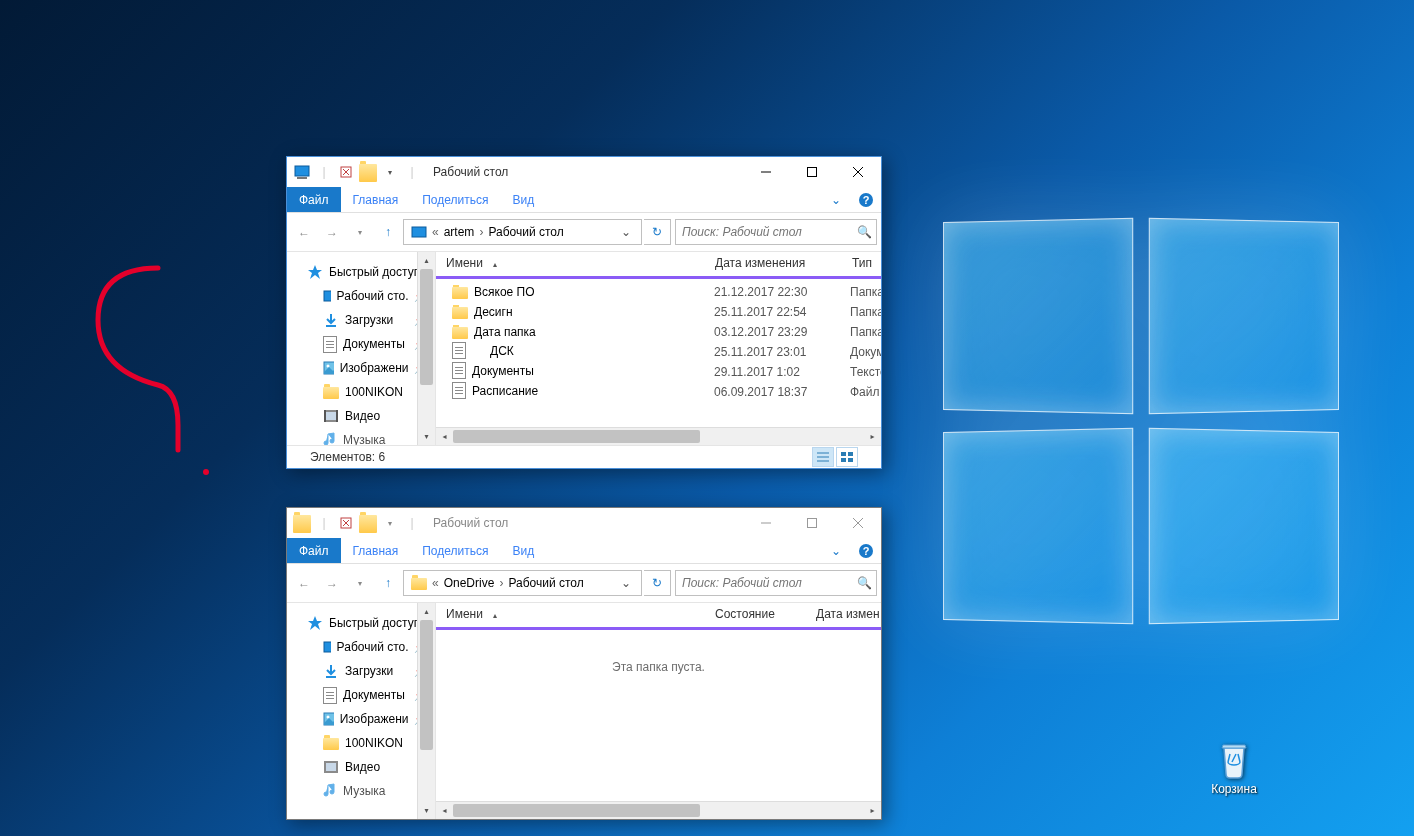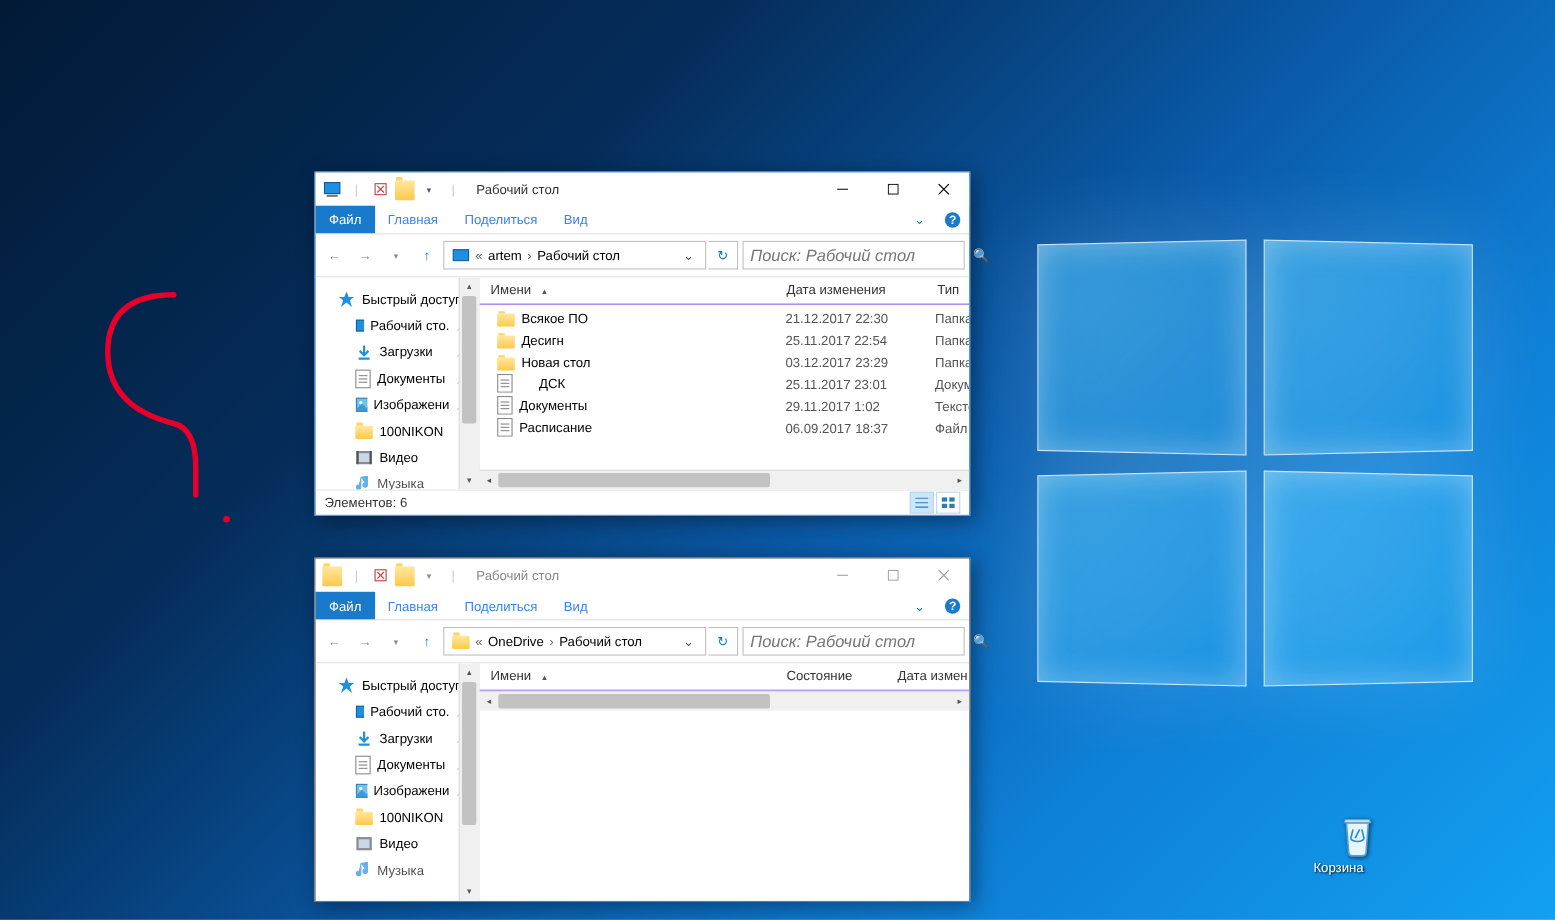--- a/index.html
+++ b/index.html
@@ -3,21 +3,21 @@
 <meta charset="utf-8">
 <style>
 html,body{margin:0;padding:0;width:1414px;height:836px;overflow:hidden;font-family:"Segoe UI",Tahoma,sans-serif;font-size:12px;background:linear-gradient(135deg,#021a36 0%,#052d5a 30%,#0a5aa8 55%,#0e7fd6 75%,#13a0f0 100%)}
 .desktop{position:relative;width:100%;height:100%}
 .win-logo{position:absolute;left:940px;top:220px;width:413px;height:413px;opacity:.92;filter:drop-shadow(0 0 40px rgba(255,255,255,.3))}
 .win-logo div{position:absolute;background:linear-gradient(135deg,rgba(80,200,255,.6),rgba(19,160,240,.4));border:1px solid rgba(255,255,255,.85);box-shadow:inset 0 0 30px rgba(255,255,255,.4)}
 .win-logo .tl{left:0;top:0;width:190px;height:190px;transform:perspective(600px) rotateY(-8deg)}
 .win-logo .tr{left:210px;top:0;width:190px;height:190px;transform:perspective(600px) rotateY(8deg)}
 .win-logo .bl{left:0;top:210px;width:190px;height:190px;transform:perspective(600px) rotateY(-8deg)}
 .win-logo .br{left:210px;top:210px;width:190px;height:190px;transform:perspective(600px) rotateY(8deg)}
-.recycle{position:absolute;right:140px;bottom:40px;width:80px;text-align:left;color:#fff;font-size:12px;text-shadow:1px 1px 2px #000}
+.recycle{position:absolute;right:140px;bottom:40px;width:80px;text-align:center;color:#fff;font-size:12px;text-shadow:1px 1px 2px #000}
 .recycle svg{width:48px;height:48px;margin:0 auto;display:block;filter:drop-shadow(1px 1px 2px rgba(0,0,0,.6))}
 .annot{position:absolute;pointer-events:none}
 .window{position:absolute;background:#fff;border:1px solid #4a90d9;box-shadow:4px 4px 18px rgba(0,0,0,.4);display:flex;flex-direction:column;font-size:12px}
 .window.inactive{border-color:#7a7a7a}
 .titlebar{height:30px;display:flex;align-items:center;background:#fff}
 .titlebar .qat{display:flex;align-items:center;gap:4px;padding:0 6px}
 .titlebar .qat span{width:18px;height:18px;display:flex;align-items:center;justify-content:center}
 .titlebar .title{flex:1;padding-left:6px;color:#333}
 .window.inactive .title{color:#888}
 .winbtns{display:flex}
@@ -29,42 +29,42 @@
 .ribbontabs .rbtn{width:30px;display:flex;align-items:center;justify-content:center;color:#1979ca}
 .addr{height:32px;display:flex;align-items:center;gap:2px;padding:3px 4px;border-bottom:1px solid #e5e5e5}
 .navbtn{width:26px;height:26px;display:flex;align-items:center;justify-content:center;color:#8a8a8a;border-radius:3px}
 .navbtn.enabled{color:#1979ca}
 .breadcrumb{flex:1;height:24px;border:1px solid #c0c0c0;display:flex;align-items:center;padding:0 4px;background:#fff}
 .breadcrumb .seg{display:flex;align-items:center;gap:4px;padding:0 3px}
 .breadcrumb .sep{color:#666;padding:0 2px}
 .breadcrumb .bcdrop{margin-left:auto;color:#555;padding:0 6px}
 .refresh{width:26px;height:24px;border:1px solid #c0c0c0;border-left:none;display:flex;align-items:center;justify-content:center;color:#1979ca}
 .search{width:192px;height:24px;border:1px solid #c0c0c0;display:flex;align-items:center;padding:0 4px;background:#fff;margin-left:2px}
-.search input{border:none;outline:none;flex:1;font-size:15px;color:#666;font-style:italic;background:transparent}
+.search input{border:none;outline:none;flex:1;font-size:12px;color:#666;font-style:italic;background:transparent}
 .body{flex:1;display:flex;min-height:0}
 .nav{width:148px;border-right:1px solid #e5e5e5;overflow:hidden;position:relative;padding-top:8px}
 .nav-item{display:flex;align-items:center;gap:6px;padding:2px 4px 2px 20px;height:20px;white-space:nowrap}
 .nav-item.sub{padding-left:36px}
 .nav-item .pin{margin-left:auto;color:#7c7c7c;font-size:10px;padding-right:4px}
 .nav .scroll{position:absolute;right:0;top:0;bottom:0;width:17px;background:#f0f0f0;border-left:1px solid #ddd}
 .nav .scroll .thumb{position:absolute;left:2px;right:2px;top:17px;height:60%;background:#c2c2c2;border-radius:2px}
 .nav .scroll .ar{position:absolute;left:0;right:0;height:17px;display:flex;align-items:center;justify-content:center;font-size:8px;color:#555}
 .content{flex:1;display:flex;flex-direction:column;min-width:0}
-.colhead{height:24px;display:flex;border-bottom:1px solid #8b5cf6}
+.colhead{height:24px;display:flex;border-bottom:3px solid #8b5cf6}
 .colhead .col{padding:4px 10px;color:#333;border-right:1px solid transparent;white-space:nowrap;overflow:hidden}
 .colhead .col.sort::after{content:"▴";font-size:8px;margin-left:10px;color:#555}
 .rows{flex:1;overflow:hidden;position:relative}
 .row{display:flex;align-items:flex-end;height:20px;padding:0 0 0 6px}
 .row .c{padding:0 10px;white-space:nowrap;overflow:hidden}
 .empty{text-align:center;color:#6d6d6d;padding-top:30px}
 .hscroll{height:17px;background:#f0f0f0;border-top:1px solid #ddd;display:flex;align-items:center;position:relative}
 .hscroll .ar{width:17px;text-align:center;font-size:8px;color:#555}
 .hscroll .track{flex:1;height:100%;position:relative}
 .hscroll .thumb{position:absolute;top:2px;bottom:2px;left:0;width:60%;background:#c2c2c2;border-radius:2px}
-.status{height:22px;border-top:1px solid #e5e5e5;display:flex;align-items:center;padding:0 8px;color:#333}
+.status{height:22px;border-top:1px solid #e5e5e5;display:flex;align-items:center;padding:0 23px;color:#333}
 .status .viewsw{margin-left:auto;display:flex;gap:2px}
 .status .viewsw span{width:20px;height:18px;border:1px solid #b9d6ee;display:flex;align-items:center;justify-content:center}
 .status .viewsw span.active{background:#cde6f7}
 .ico-folder{background:linear-gradient(180deg,#ffe79e 0%,#ffc94a 100%);border-radius:1px;width:16px;height:12px;margin-top:2px;position:relative}
 .ico-folder::before{content:"";position:absolute;top:-3px;left:1px;width:6px;height:3px;background:#ffd566;border-radius:1px 1px 0 0}
 .ico-doc{width:12px;height:15px;background:#fff;border:1px solid #8a8a8a;position:relative}
 .ico-doc::before,.ico-doc::after{content:"";position:absolute;left:2px;right:2px;height:1px;background:#8a8a8a}
 .ico-doc::before{top:4px}
 .ico-doc::after{top:7px;box-shadow:0 3px 0 #8a8a8a}
 </style>
@@ -256,21 +256,21 @@
               <div class="c" style="width:242px;display:flex;align-items:center;gap:6px">
                 <span class="ico-folder"></span>
                 <span>Десигн</span>
               </div>
               <div class="c" style="width:116px;color:#555">25.11.2017 22:54</div>
               <div class="c" style="flex:1;color:#555">Папка</div>
             </div>
             <div class="row">
               <div class="c" style="width:242px;display:flex;align-items:center;gap:6px">
                 <span class="ico-folder"></span>
-                <span>Новая стол</span>
+                <span>Дата папка</span>
               </div>
               <div class="c" style="width:116px;color:#555">03.12.2017 23:29</div>
               <div class="c" style="flex:1;color:#555">Папка</div>
             </div>
             <div class="row">
               <div class="c" style="width:242px;display:flex;align-items:center;gap:24px">
                 <span class="ico-doc"></span>
                 <span>ДСК</span>
               </div>
               <div class="c" style="width:116px;color:#555">25.11.2017 23:01</div>
@@ -456,20 +456,23 @@
             <div class="thumb"></div>
             <div class="ar" style="bottom:0">▾</div>
           </div>
    </div>
    <div class="content">
     <div class="colhead">
      <div class="col sort" style="width:248px">Имени</div>
      <div class="col" style="width:80px">Состояние</div>
      <div class="col" style="flex:1">Дата изменени</div>
     </div>
+    <div class="rows">
+            <div class="empty">Эта папка пуста.</div>
+          </div>
     <div class="hscroll">
             <div class="ar">◂</div>
             <div class="track">
               <div class="thumb"></div>
             </div>
             <div class="ar">▸</div>
           </div>
    </div>
   </div>
  </div>

